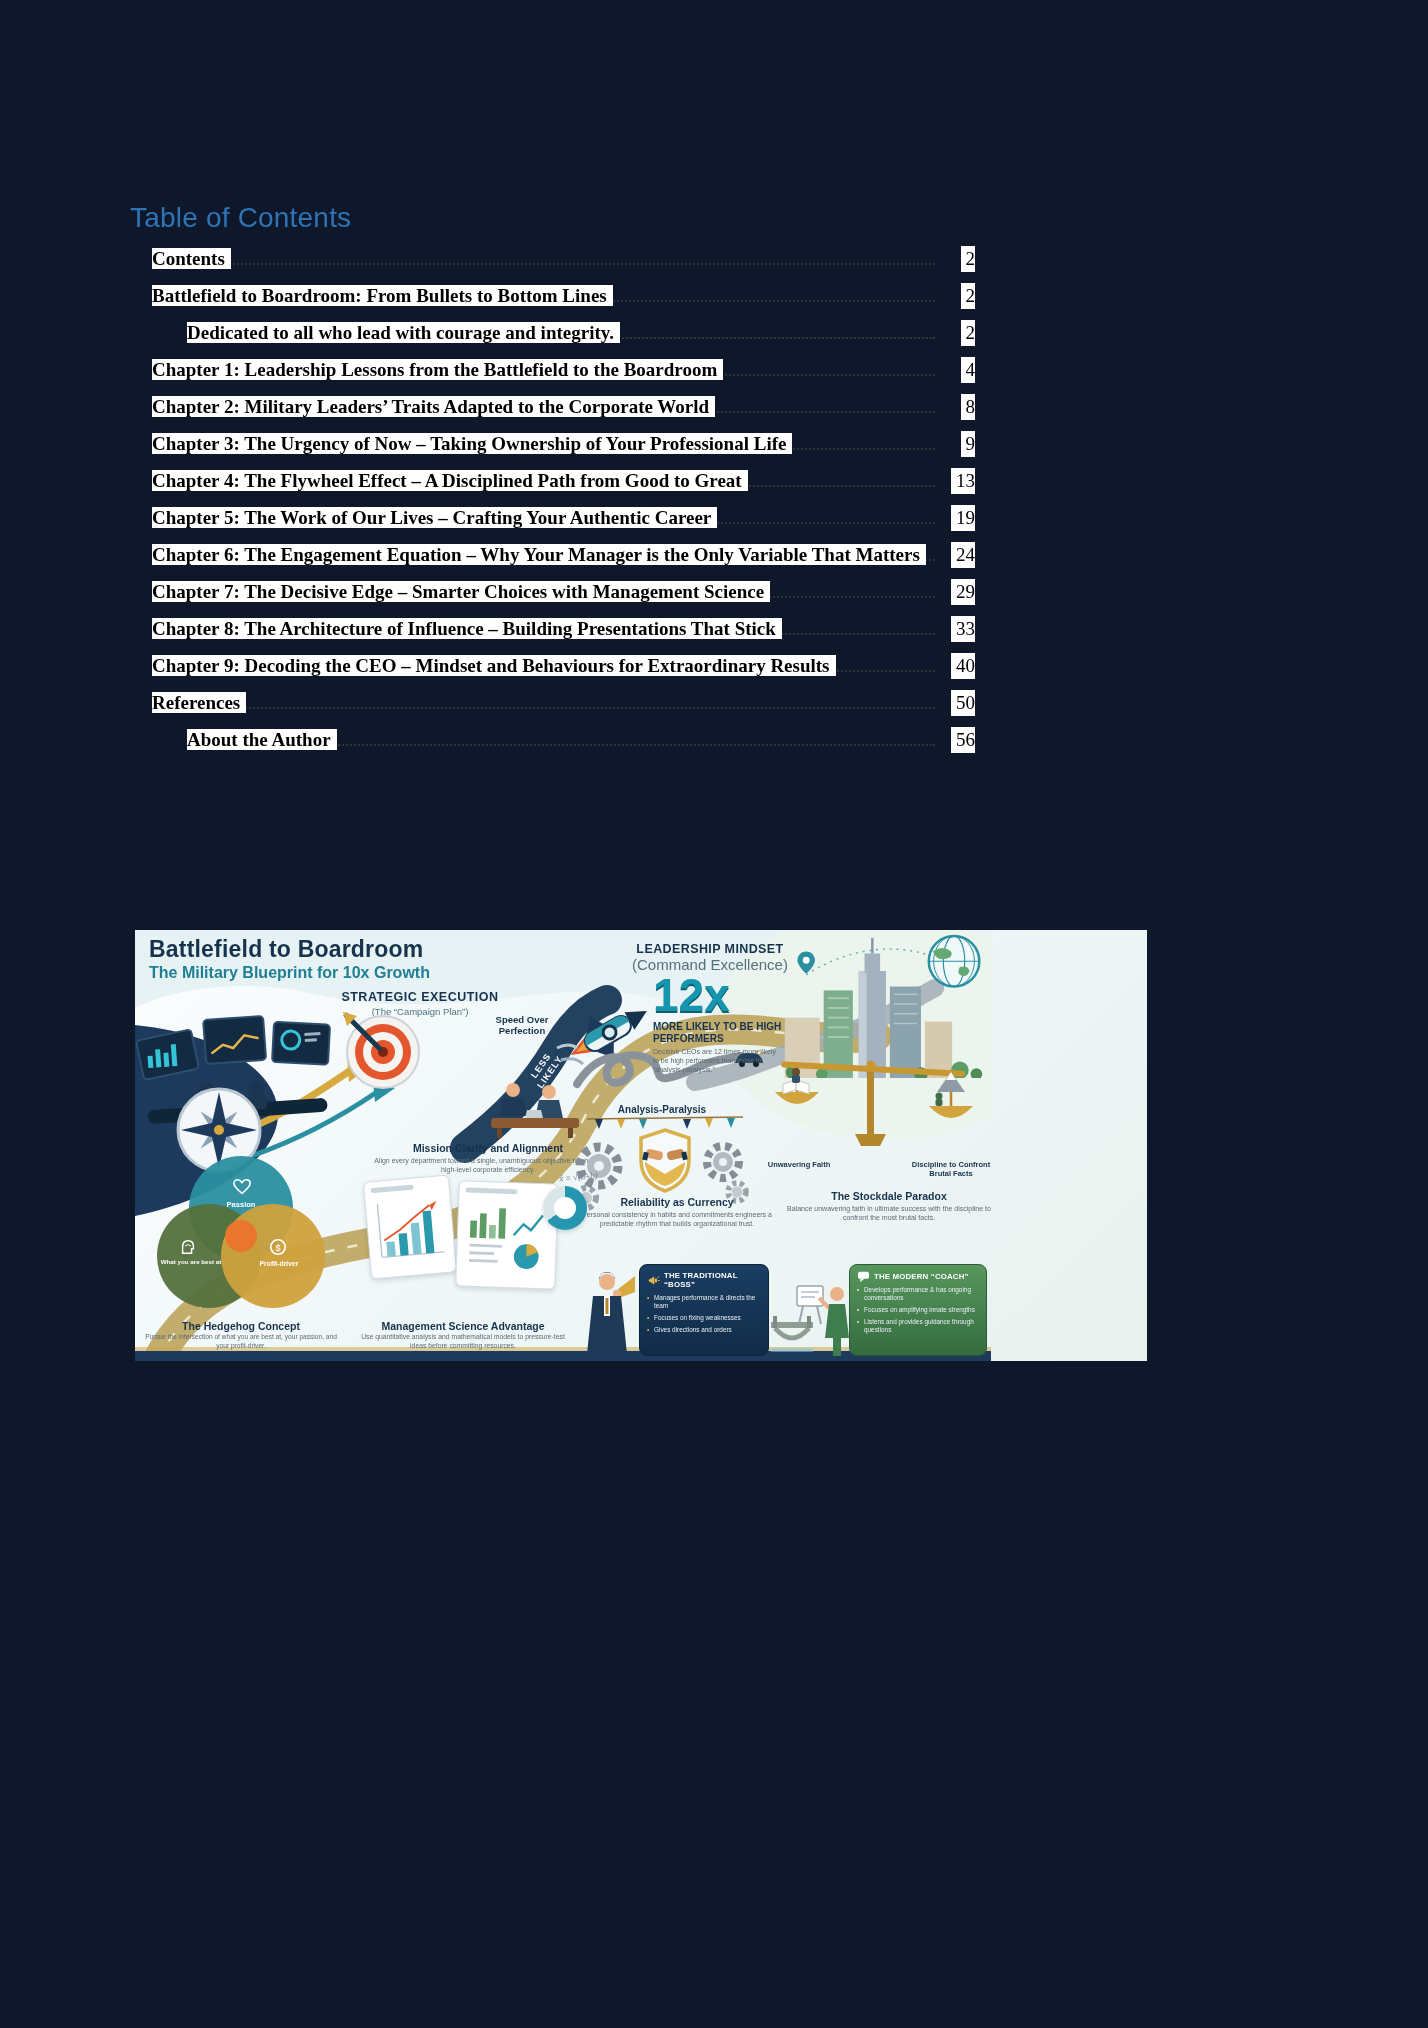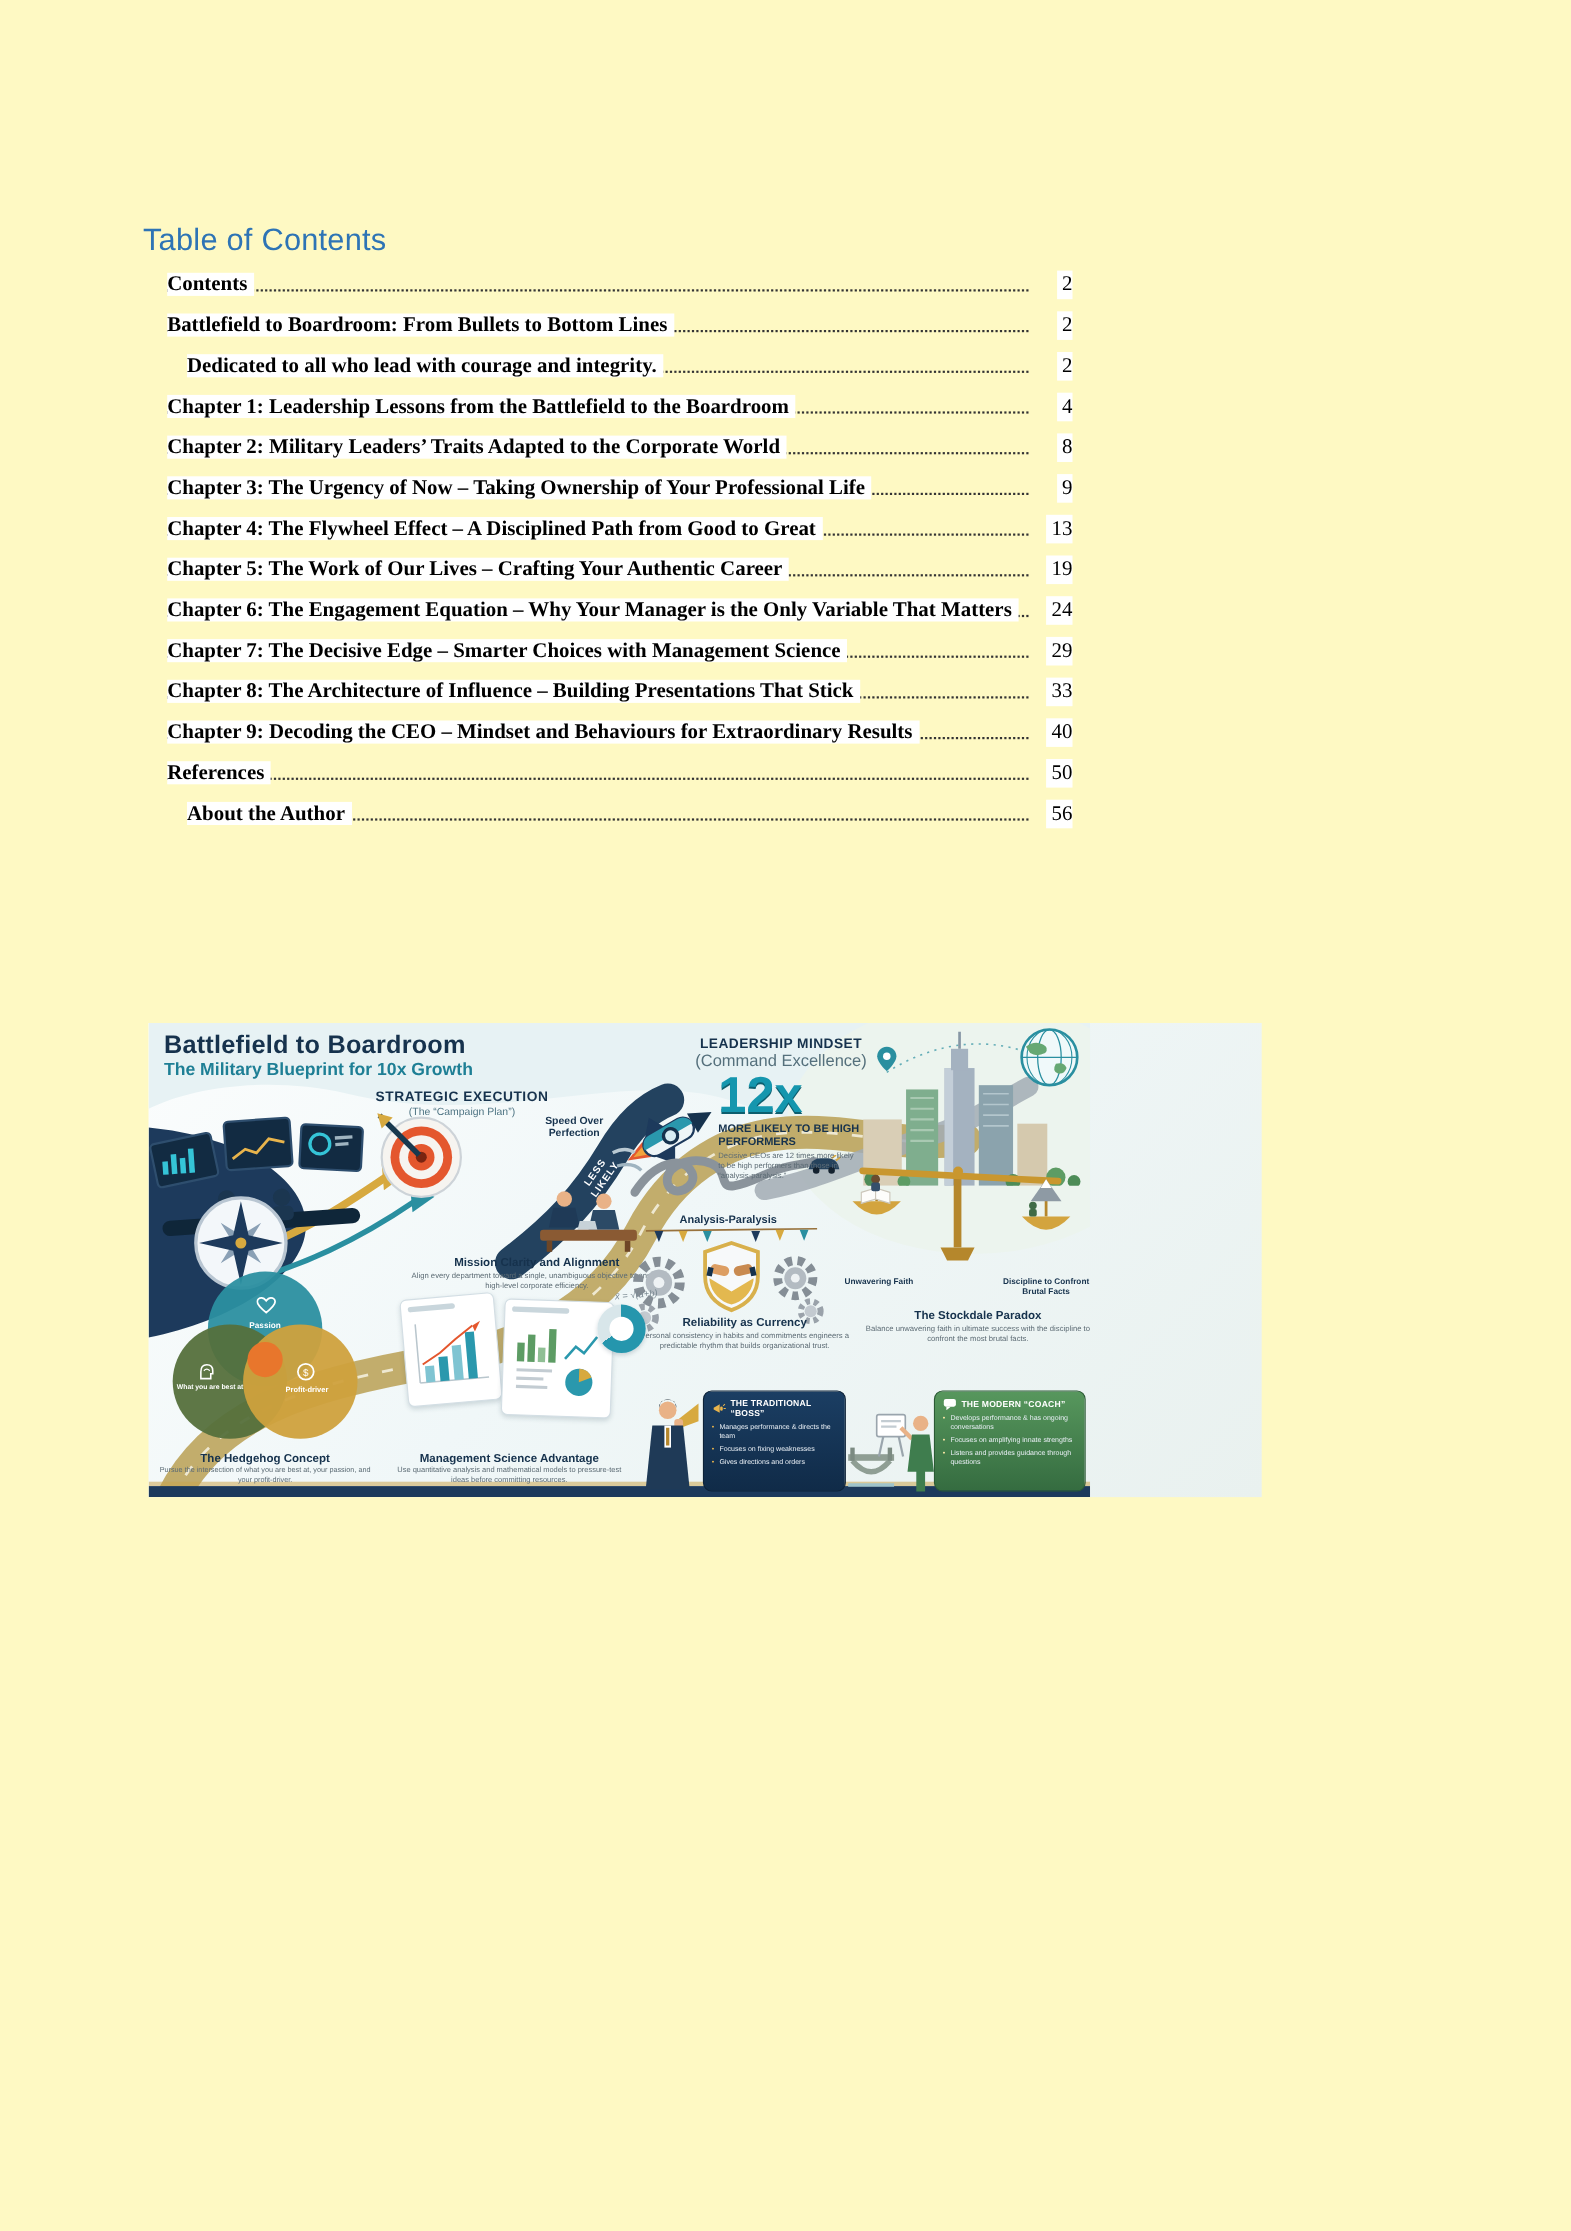--- a/index.html
+++ b/index.html
@@ -1,27 +1,27 @@
 <!DOCTYPE html>
 <html><head>
 <meta charset="utf-8">
 <style>
   * { box-sizing: border-box; margin: 0; padding: 0; }
   html,body { background:#ffffff; }
   body { width:1428px; height:2028px; position:relative; font-family:"Liberation Serif","DejaVu Serif",serif; }
 
-  .page { position:absolute; left:0; top:0; width:1428px; height:2028px; background:#fef9c3; overflow:hidden; }
+  .page { position:absolute; left:0; top:0; width:1428px; height:2028px; background:#0f172a; overflow:hidden; }
 
   
   .toc-heading { position:absolute; left:130px; top:202px; font-family:"Liberation Sans","DejaVu Sans",sans-serif;
                  font-size:28px; font-weight:400; color:#2E74B5; letter-spacing:.2px; }
   .toc { position:absolute; left:152px; top:246px; width:823px; }
   .toc-row { position:relative; display:block; font-size:19px; font-weight:bold; color:#000;
              line-height:26px; margin-bottom:11px; padding-right:46px; }
-  .toc-row.indent-1 { margin-left:18px; }
+  .toc-row.indent-1 { margin-left:35px; }
   .toc-leader { position:absolute; left:0; right:40px; bottom:7px; border-bottom:2px dotted #333; }
   .toc-label { position:relative; z-index:1; background:#fff; padding-right:6px; }
   .toc-page { position:absolute; right:0; bottom:0; z-index:1; background:#fff; padding-left:5px;
               font-weight:normal; line-height:26px; }
 
   
   .ig { position:absolute; left:135px; top:930px; width:1012px; height:431px; overflow:hidden;
         background:linear-gradient(135deg,#fbfdfd 0%, #f0f7f8 45%, #e9f1ef 100%);
         font-family:"Liberation Sans","DejaVu Sans",sans-serif; color:#16324d; }
   .ig svg.bg { position:absolute; left:0; top:0; width:856px; height:431px; }

